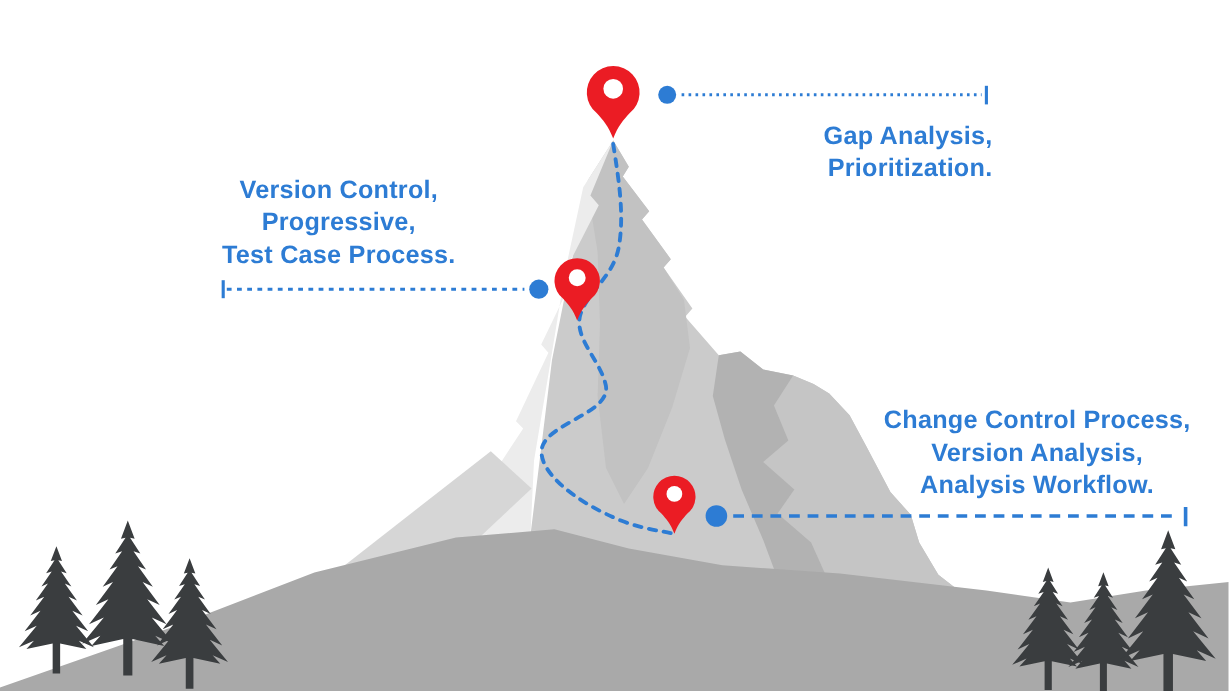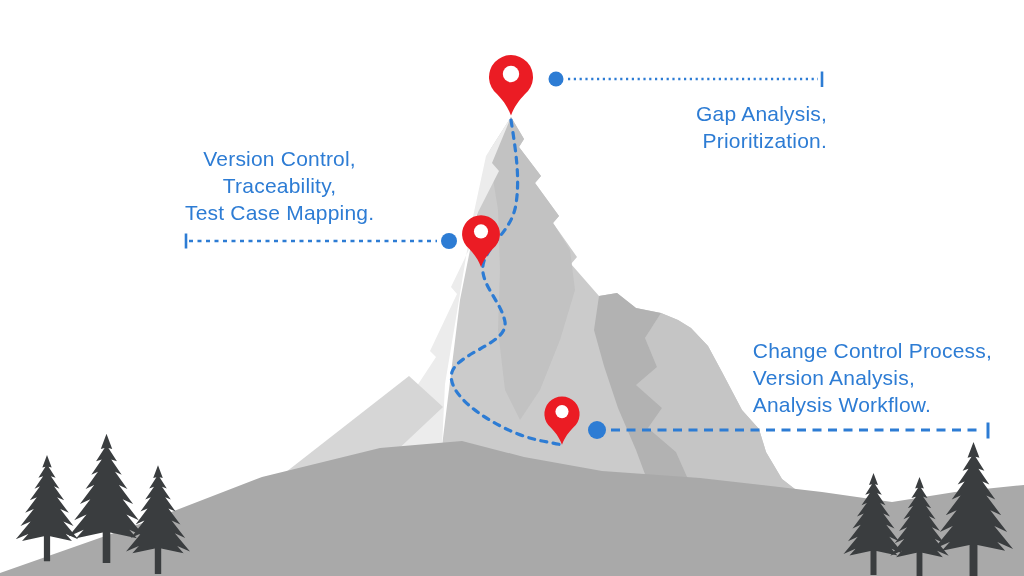--- a/index.html
+++ b/index.html
@@ -8,28 +8,28 @@
     width:1024px;height:576px;
     overflow:hidden;
     background:#ffffff;
     font-family:"Liberation Sans", sans-serif;
   }
   .stage svg{position:absolute;left:0;top:0;}
   .label{
     position:absolute;
     color:#2D7CD4;
     font-size:21px;
-    font-weight:400;
+    font-weight:700;
     line-height:27px;
     letter-spacing:.2px;
     white-space:nowrap;
   }
   .label-mid{left:185px;top:145px;text-align:center;}
   .label-summit{right:197px;top:100px;text-align:right;}
-  .label-base{right:32px;top:337px;text-align:left;}
+  .label-base{right:32px;top:337px;text-align:center;}
 </style>
 </head>
 <body>
 
 <div class="stage">
 
   <svg width="1024" height="576" viewBox="0 0 1024 576">
 
     <defs>
 
@@ -104,22 +104,22 @@
       <line x1="988" y1="422.5" x2="988" y2="438.5" stroke="#2D7CD4" stroke-width="3"></line>
     </g>
 
     <use href="#pin" transform="translate(511,77)"></use>
     <use href="#pin" transform="translate(481,234) scale(0.86)"></use>
     <use href="#pin" transform="translate(562,414) scale(0.80)"></use>
   </svg>
 
   <div class="label label-mid">
     <div>Version Control,</div>
-    <div>Traceability,</div>
-    <div>Test Case Mapping.</div>
+    <div>Progressive,</div>
+    <div>Test Case Process.</div>
   </div>
 
   <div class="label label-summit">
     <div>Gap Analysis,</div>
     <div>Prioritization.</div>
   </div>
 
   <div class="label label-base">
     <div>Change Control Process,</div>
     <div>Version Analysis,</div>

